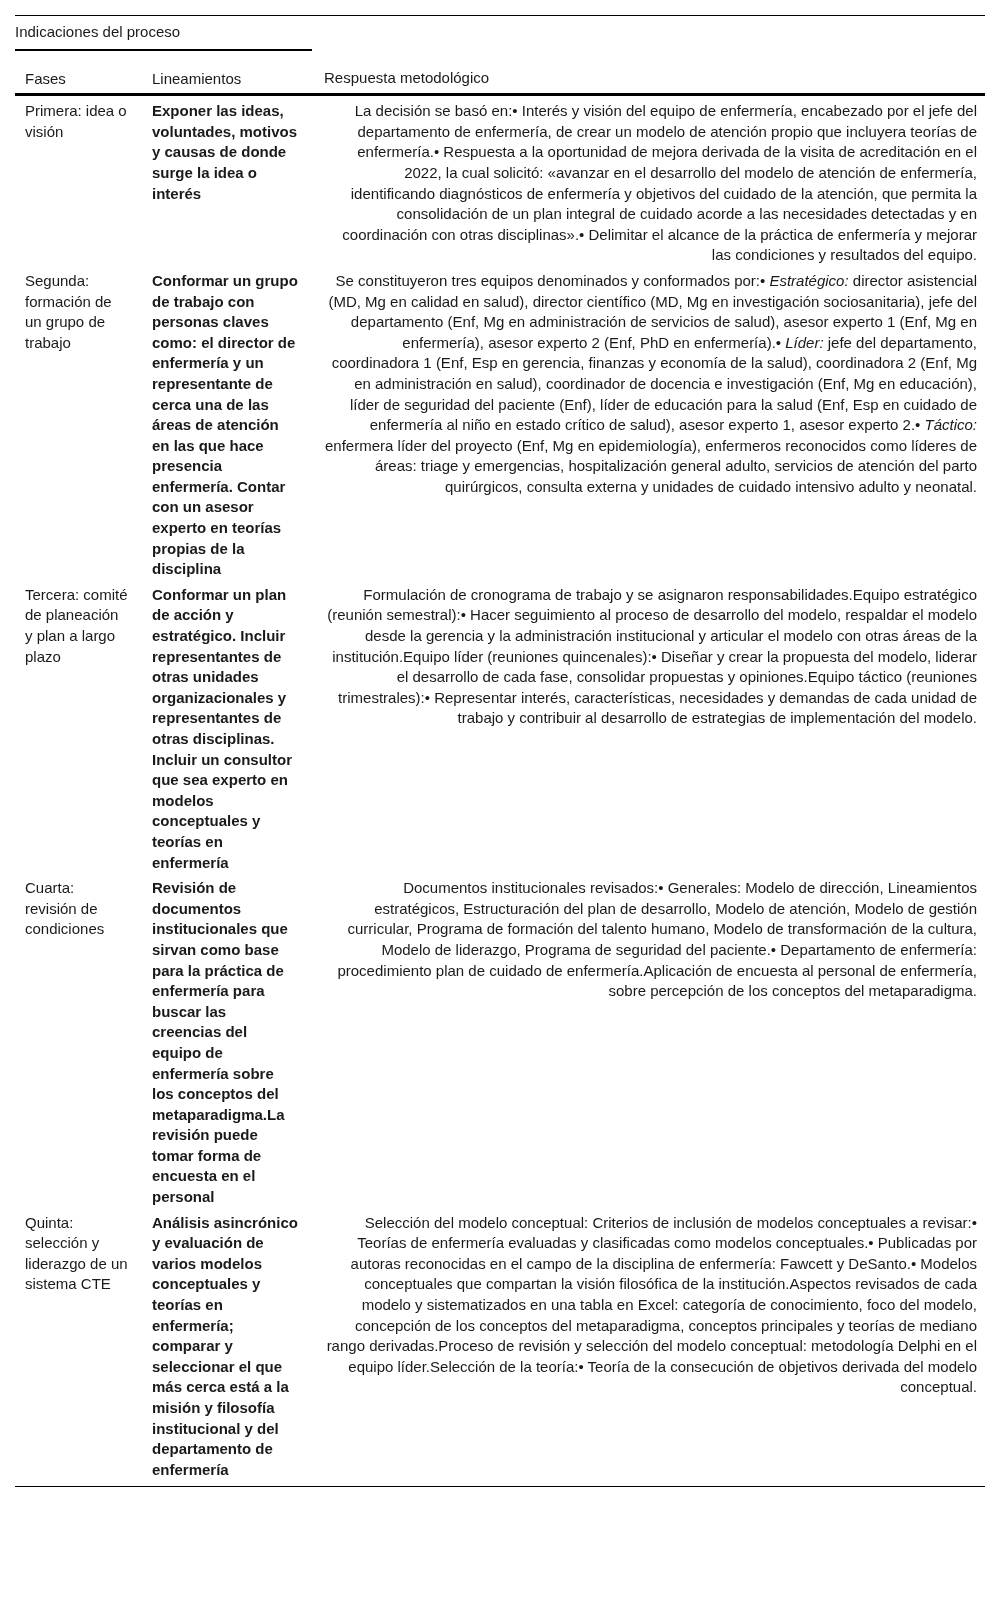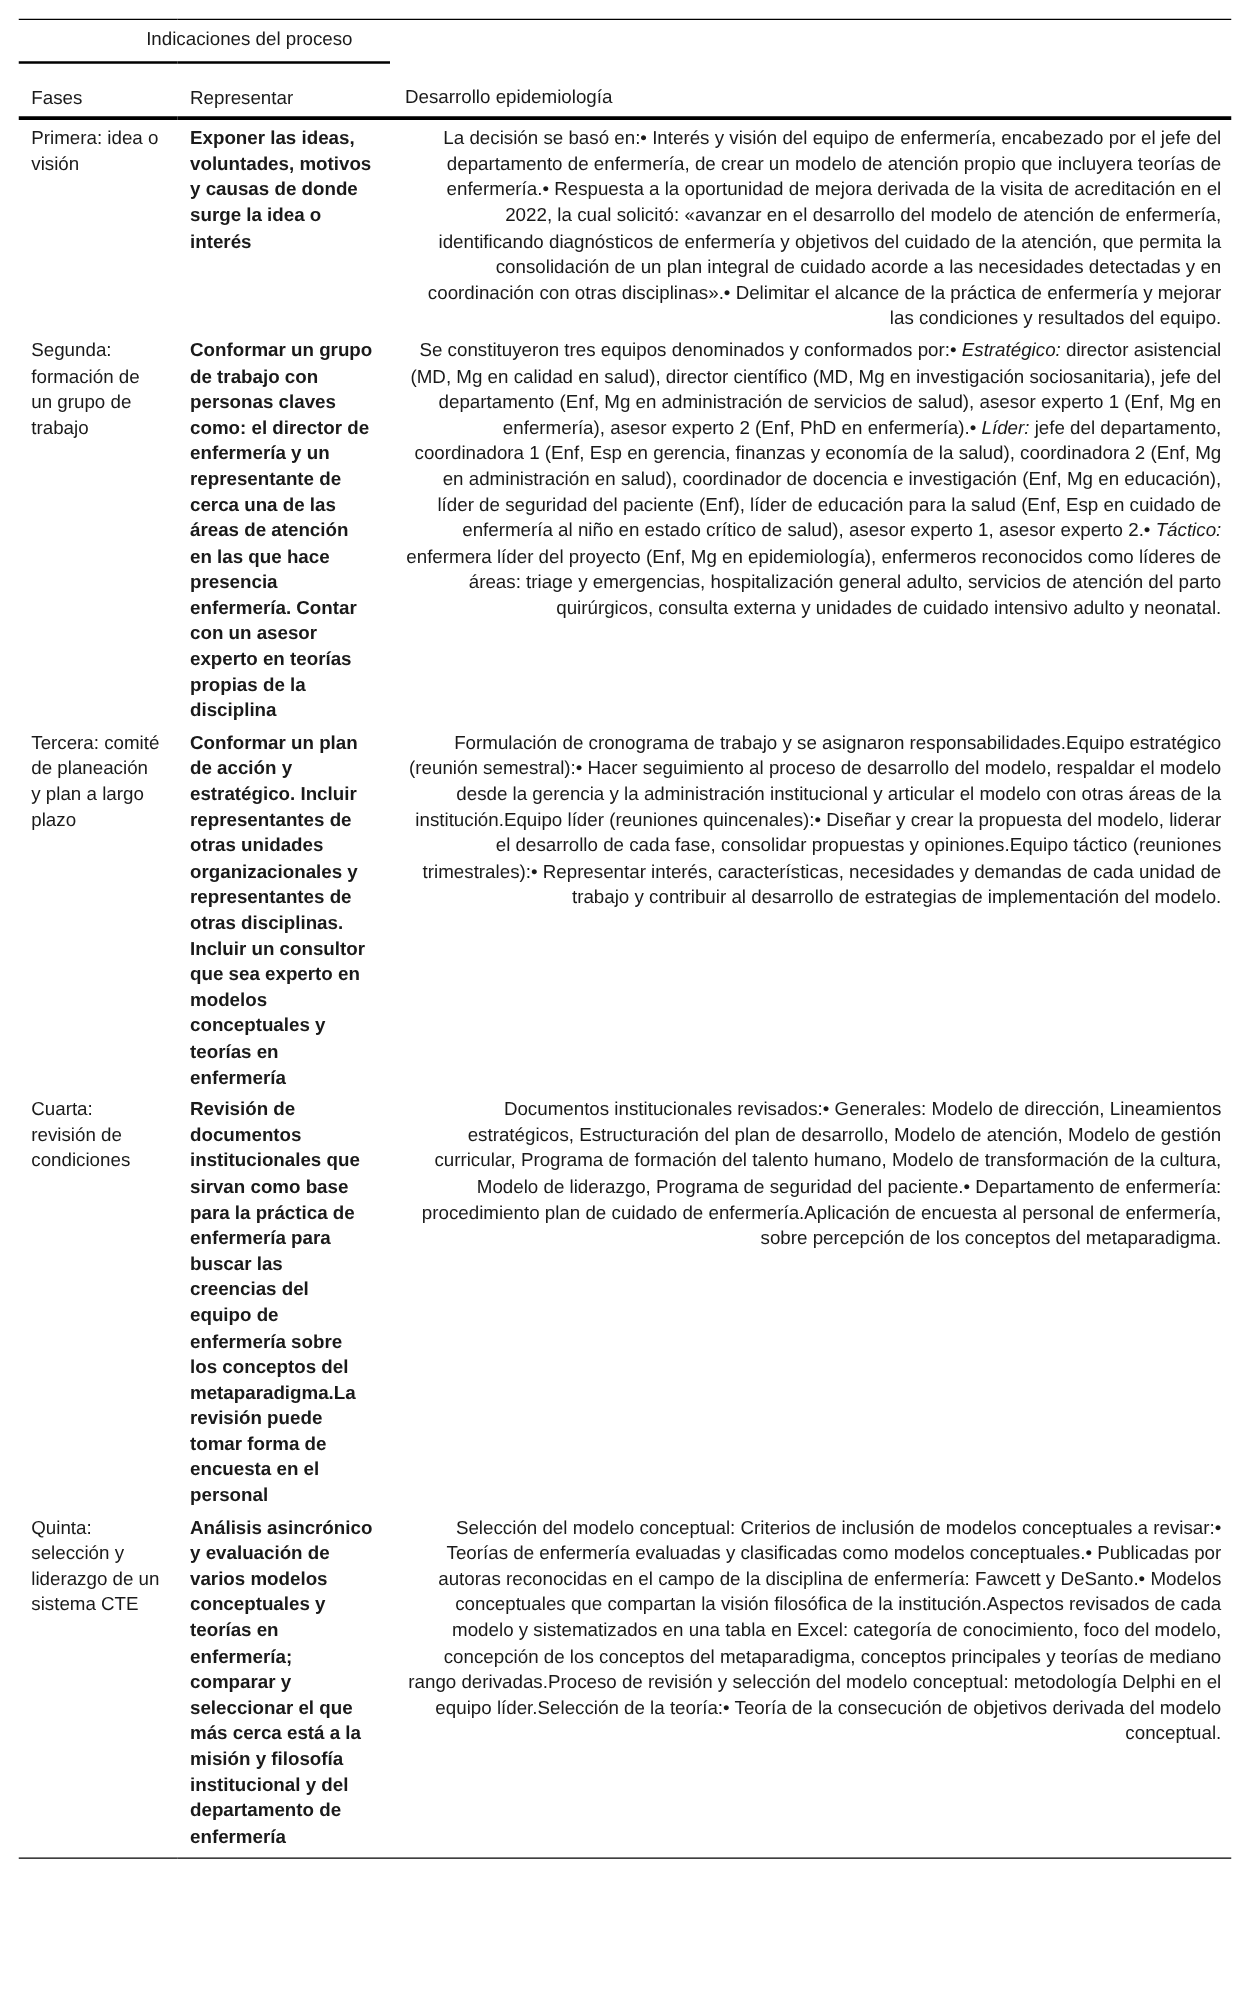--- a/index.html
+++ b/index.html
@@ -8,21 +8,21 @@
     font-family: "Liberation Sans", sans-serif; font-size: 15px; color: #1a1a1a;
   }
   .table-wrap { position: absolute; left: 15px; top: 15px; width: 970px; }
   table { border-collapse: collapse; width: 970px; table-layout: fixed; }
   col.c1 { width: 127px; }
   col.c2 { width: 170px; }
   col.c3 { width: 673px; }
   td, th { font-weight: normal; text-align: left; vertical-align: top; padding: 0; line-height: 20.6px; }
   .rule-top { border-top: 1px solid #000; }
   .group-row th { padding: 6px 0 6px 0; height: 19px; }
-  .group-row th.group { text-align: right; border-bottom: 2px solid #000; padding-right: 30px; }
+  .group-row th.group { text-align: left; border-bottom: 2px solid #000; padding-right: 30px; }
   .head-row th { padding: 18px 0 4px 10px; height: 20px; border-bottom: 3px solid #000; }
   .head-row th.h3 { padding-left: 12px; }
   tbody td { padding: 5px 4px 0 10px; }
   tbody td.c-dev { padding-left: 12px; padding-right: 8px; text-align: right; }
   tbody td.c-ind { padding-right: 14px; font-weight: bold; }
   tbody td.c-fase { padding-right: 12px; margin-top: 27px; }
   tbody tr.last td { padding-bottom: 6px; border-bottom: 1px solid #000; }
   em { font-style: italic; }
 </style>
 </head>
@@ -35,22 +35,22 @@
         <col class="c2">
         <col class="c3">
       </colgroup>
     <thead>
       <tr class="group-row rule-top">
         <th class="group" colspan="2">Indicaciones del proceso</th>
         <th></th>
       </tr>
       <tr class="head-row">
         <th>Fases</th>
-        <th>Representar</th>
-        <th class="h3">Desarrollo epidemiología</th>
+        <th>Lineamientos</th>
+        <th class="h3">Respuesta metodológico</th>
       </tr>
     </thead>
     <tbody id="table-body">
       <tr>
         <td class="c-fase">Primera: idea o visión</td>
         <td class="c-ind">Exponer las ideas, voluntades, motivos y causas de donde surge la idea o interés</td>
         <td class="c-dev"><span>La decisión se basó en:• Interés y visión del equipo de enfermería, encabezado por el jefe del departamento de enfermería, de crear un modelo de atención propio que incluyera teorías de enfermería.• Respuesta a la oportunidad de mejora derivada de la visita de acreditación en el 2022, la cual solicitó: «avanzar en el desarrollo del modelo de atención de enfermería, identificando diagnósticos de enfermería y objetivos del cuidado de la atención, que permita la consolidación de un plan integral de cuidado acorde a las necesidades detectadas y en coordinación con otras disciplinas».• Delimitar el alcance de la práctica de enfermería y mejorar las condiciones y resultados del equipo.</span></td>
       </tr>
       <tr>
         <td class="c-fase">Segunda: formación de un grupo de trabajo</td>

